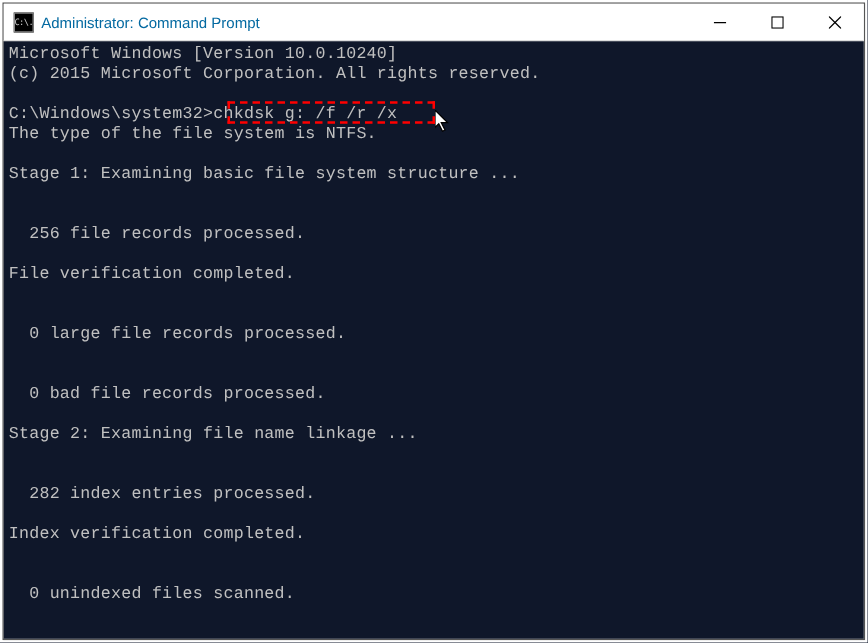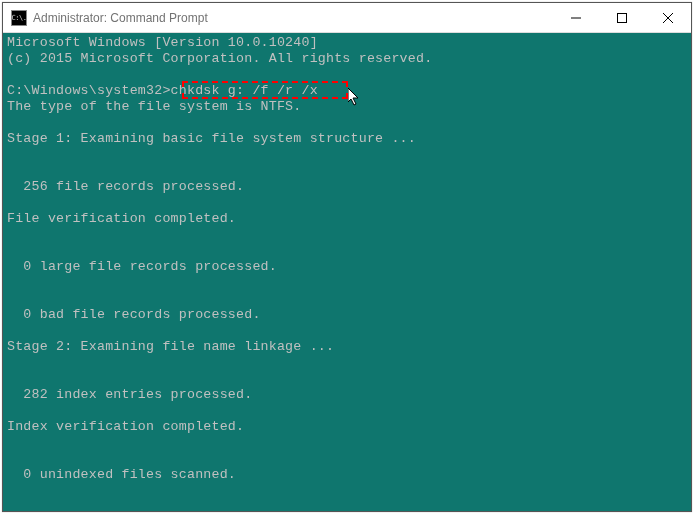--- a/index.html
+++ b/index.html
@@ -37,40 +37,40 @@
     align-items: center;
     justify-content: center;
     font-size: 7px;
     color: #ccc;
     font-family: Consolas, monospace;
     letter-spacing: -0.5px;
   }
   .title-text {
     margin-left: 6px;
     font-size: 12px;
-    color: #737373;
+    color: #0369a1;
     flex: 1;
   }
   .win-controls {
     display: flex;
     height: 100%;
   }
   .win-btn {
     width: 46px;
     height: 30px;
     display: flex;
     align-items: center;
     justify-content: center;
     font-size: 10px;
     color: #000;
   }
   .win-btn svg { stroke: #000; }
   .terminal {
     flex: 1;
-    background: #0f766e;
+    background: #0f172a;
     color: #c0c0c0;
     font-family: Consolas, "Courier New", monospace;
     font-size: 13.3px;
     line-height: 16px;
     padding: 2px 4px;
     white-space: pre;
     overflow: hidden;
     letter-spacing: 0.2px;
     position: relative;
   }

